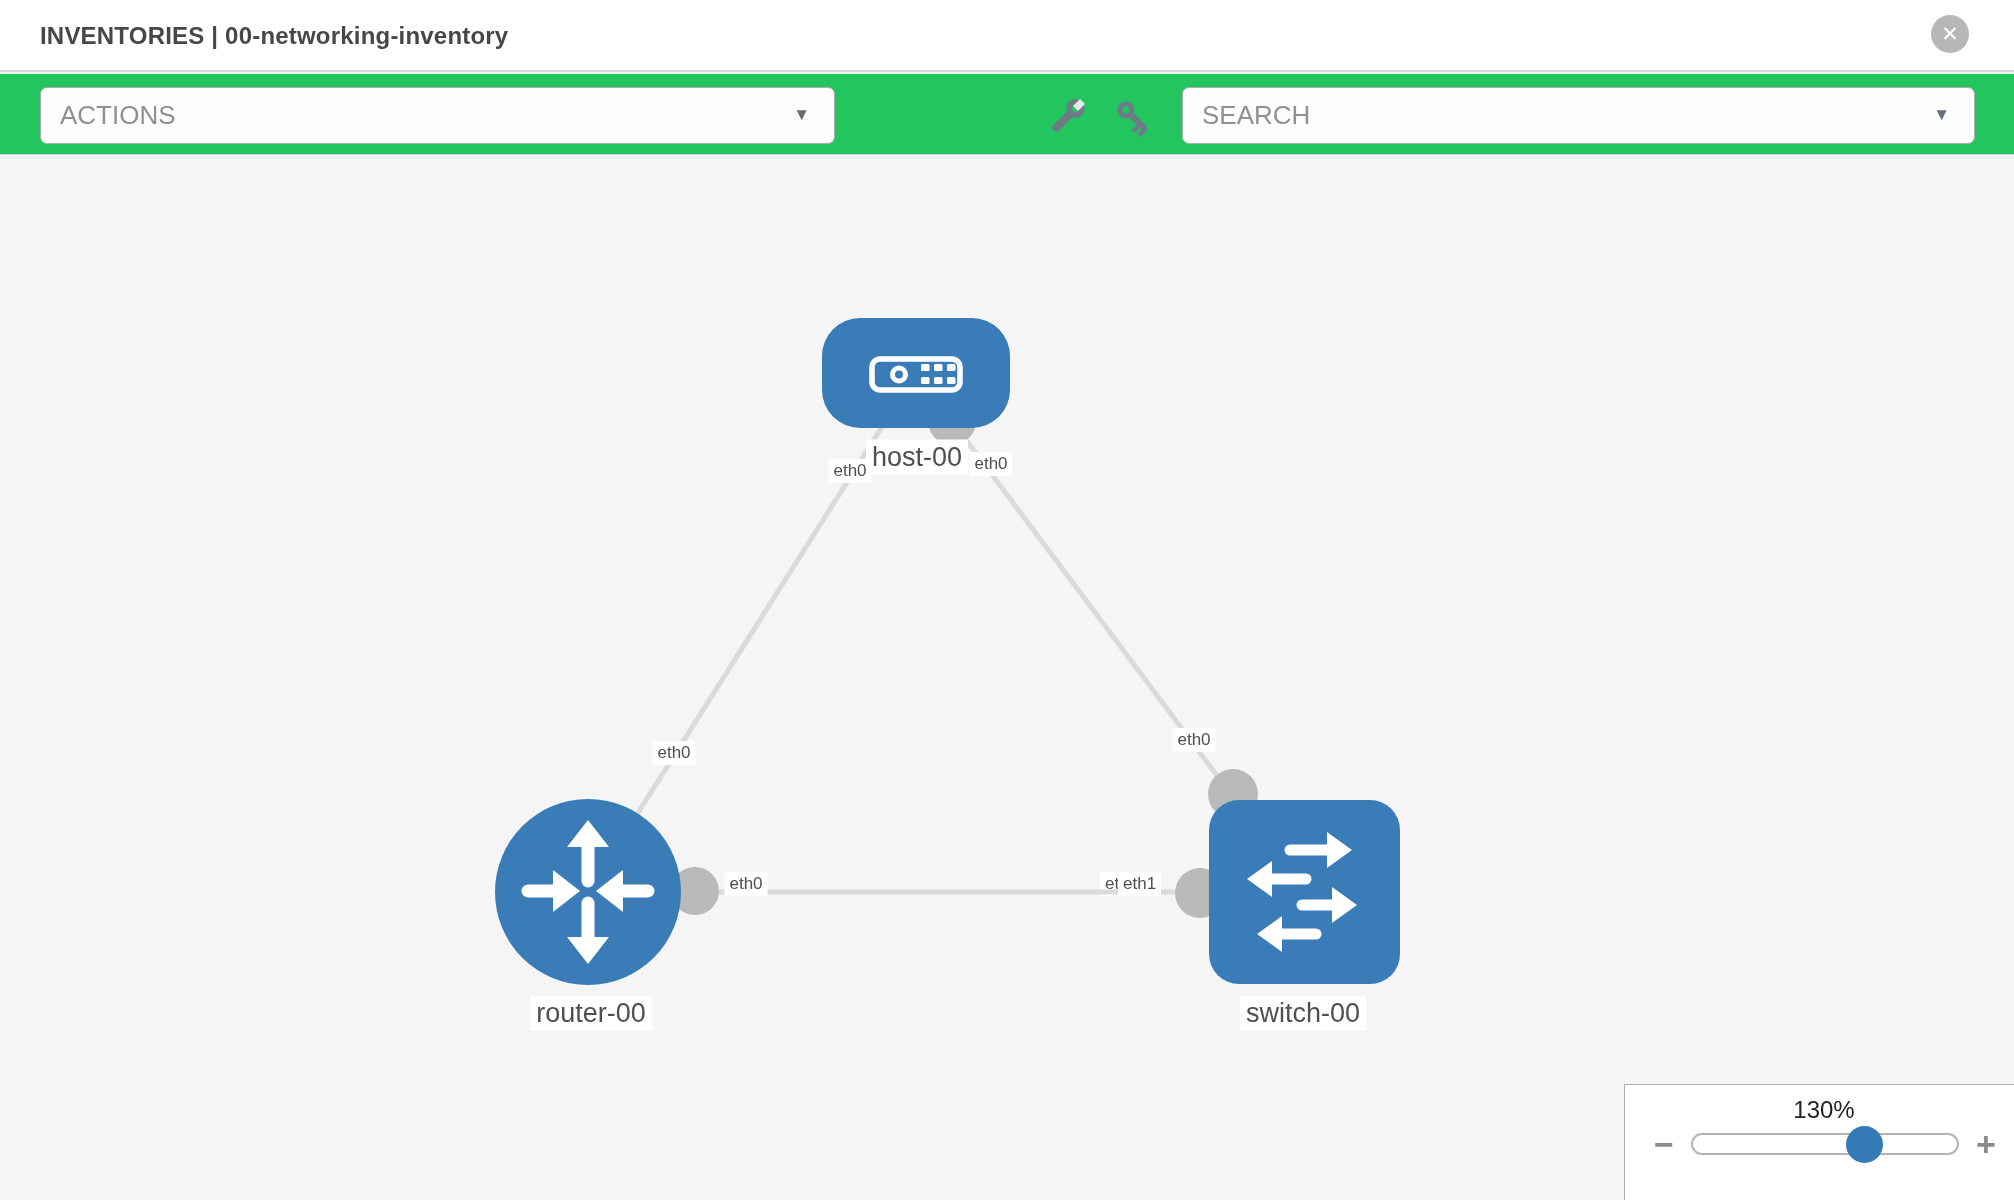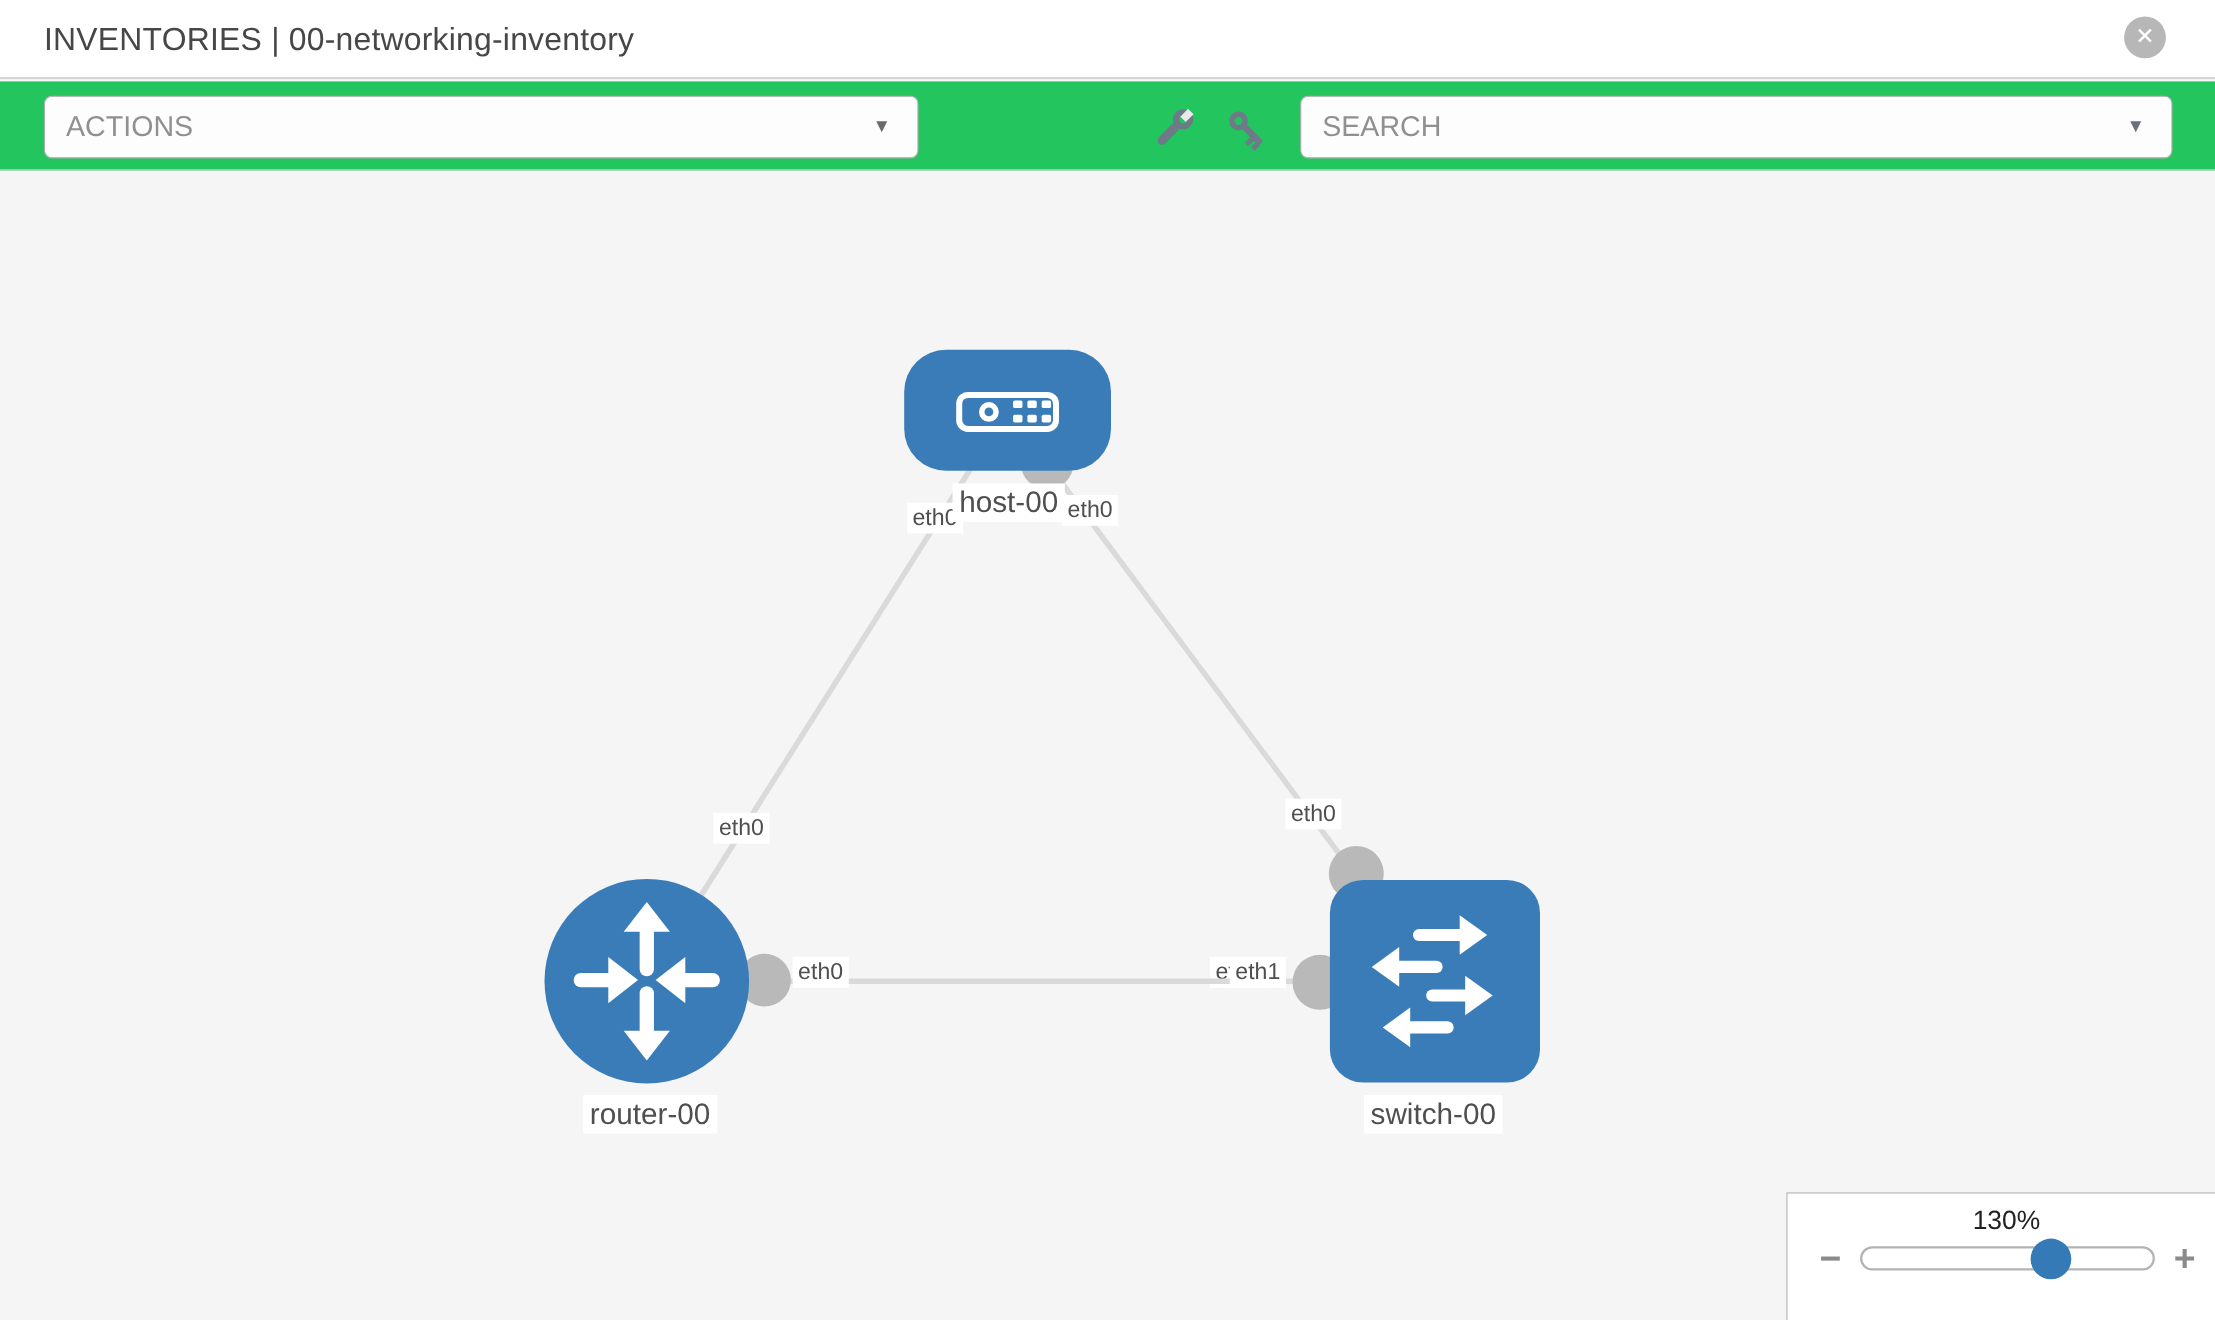--- a/index.html
+++ b/index.html
@@ -4,21 +4,21 @@
 <style>
   * { margin:0; padding:0; box-sizing:border-box; }
   html,body { width:2014px; height:1200px; overflow:hidden;
     font-family:"Liberation Sans","DejaVu Sans",sans-serif; background:#f5f5f5; }
   .window { position:relative; width:2014px; height:1200px; }
 
   
   .header { position:absolute; left:0; top:0; width:2014px; height:72px;
     background:#ffffff; border-bottom:2px solid #d6d6d6; }
   .page-title { position:absolute; left:40px; top:0; height:72px; line-height:72px;
-    font-size:29px; font-weight:normal; color:#474747; letter-spacing:.2px; }
+    font-size:24px; font-weight:bold; color:#474747; letter-spacing:.2px; }
   .close-btn { position:absolute; left:1931px; top:15px; width:38px; height:38px;
     border-radius:50%; background:#b7b7b7; cursor:pointer; }
   .close-btn span { position:absolute; left:50%; top:50%; transform:translate(-50%,-52%);
     color:#ffffff; font-size:21px; font-weight:bold; }
 
   
   .toolbar { position:absolute; left:0; top:74px; width:2014px; height:81px;
     background:#22c55e; border-bottom:1px solid #d2d2d2; }
   .dd-box { position:absolute; top:13px; height:57px; background:#fdfdfd;
     border:1px solid #adadad; border-radius:7px; cursor:pointer; }
@@ -33,21 +33,21 @@
   .tool-icon.key    { left:1105px; }
 
   
   .canvas { position:absolute; left:0; top:156px; width:2014px; height:1044px;
     background:#f5f5f5; overflow:hidden; }
   .canvas svg.graph { position:absolute; left:0; top:0; z-index:2; }
 
   .node-label, .if-label { position:absolute; background:#ffffff; color:#4f4f4f;
     white-space:nowrap; }
   .node-label { font-size:27px; padding:2px 6px; z-index:3; }
-  .if-label { font-size:21px; padding:2px 5px; z-index:3; }
+  .if-label { font-size:17px; padding:2px 5px; z-index:3; }
   .centered { transform:translate(-50%,-50%); }
   .if-back  { z-index:1; transform:translateY(-50%); }
   .if-front { z-index:3; transform:translateY(-50%); }
 
   
   .zoom-panel { position:absolute; left:1624px; top:928px; width:400px; height:150px;
     background:#ffffff; border:1px solid #b0b0b0; z-index:4; }
   .zoom-level { position:absolute; left:199px; top:25px; transform:translate(-50%,-50%);
     font-size:24px; color:#222222; }
   .zoom-btn { position:absolute; top:59px; transform:translate(-50%,-50%);

